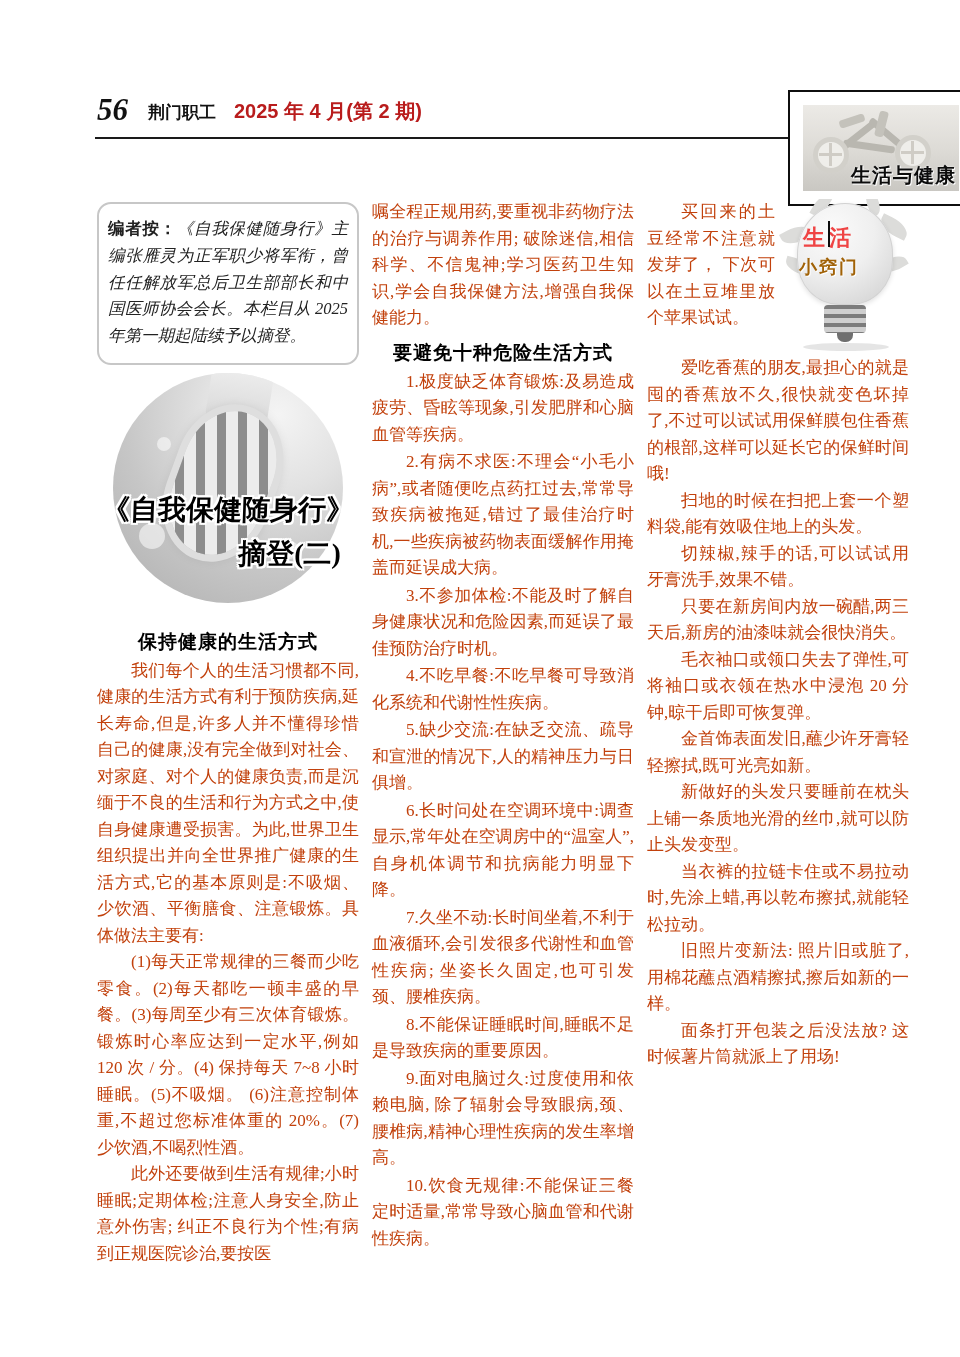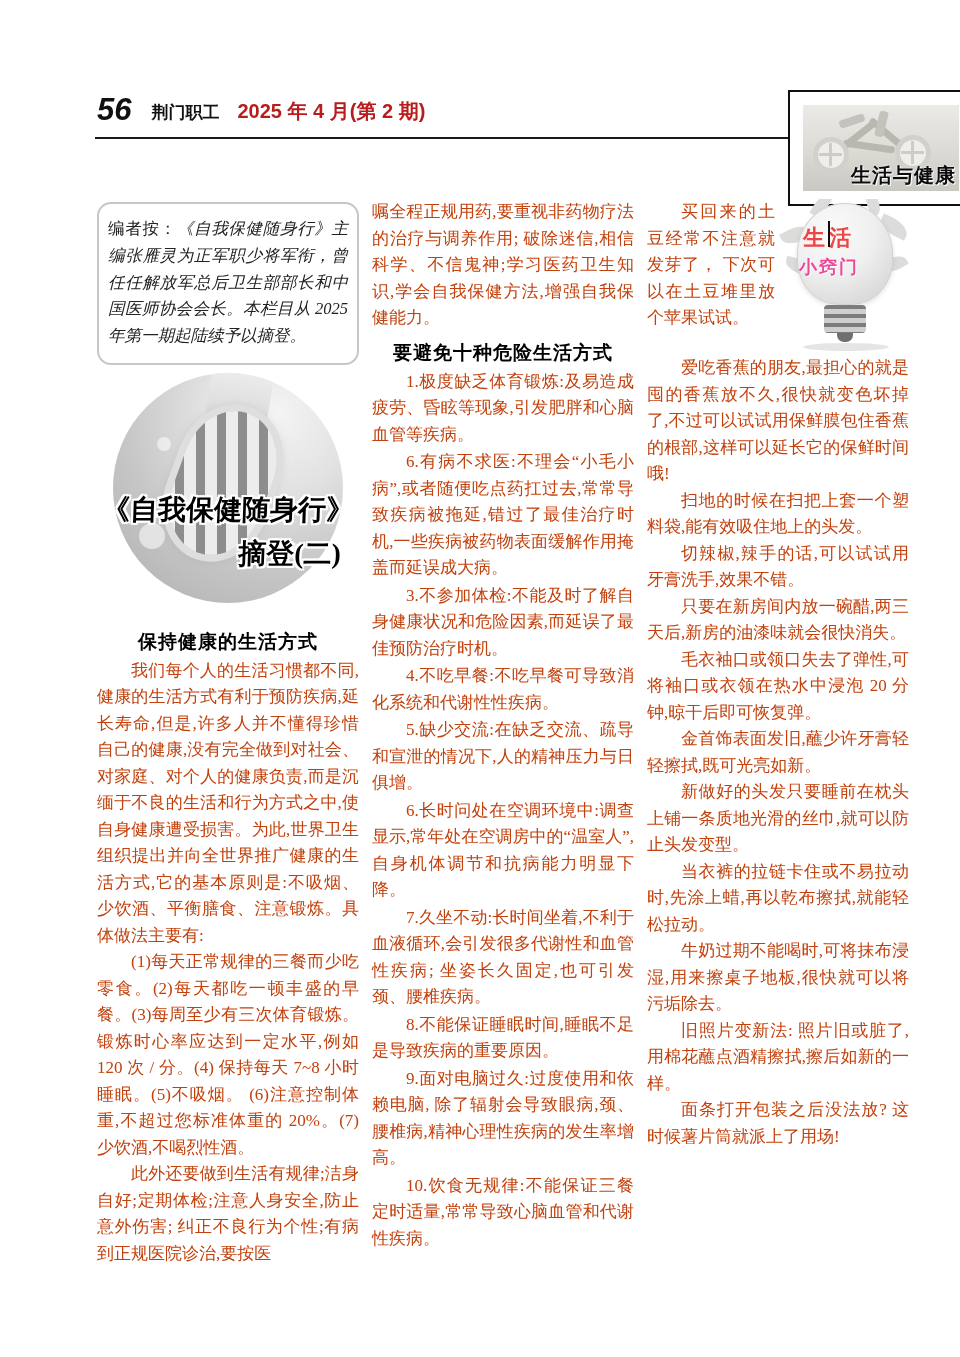--- a/index.html
+++ b/index.html
@@ -7,21 +7,21 @@
     position:relative;
     width:960px;height:1357px;
     background:#ffffff;
     font-family:"Liberation Serif","DejaVu Serif",serif;
     color:#1c1c1c;
     overflow:hidden;
   }
   
   .page-header{position:absolute;left:97px;top:92px;white-space:nowrap;}
   .page-num{
-    font-family:Liberation Sans, sans-serif;
+    font-family:Liberation Serif, serif;
     font-style:italic;font-weight:bold;font-size:31px;color:#111;
     margin-right:16px;vertical-align:-2px;
   }
   .journal{
     font-family:"Liberation Sans","DejaVu Sans",sans-serif;
     font-weight:bold;font-size:17px;color:#111;margin-right:14px;
   }
   .issue{
     font-family:"Liberation Sans","DejaVu Sans",sans-serif;
     font-weight:bold;font-size:20px;color:#b91c1c;
@@ -75,21 +75,21 @@
     font-weight:bold;font-size:19px;color:#000;letter-spacing:1px;
   }
 
   
   .editor-box{
     border:2px solid #c7c7c7;border-radius:14px;
     padding:12px 9px 13px;margin:2px 0 8px;
     font-size:16.5px;line-height:26.8px;text-align:justify;
     font-style:italic;color:#222;
   }
-  .editor-lead{font-weight:normal;font-style:normal;}
+  .editor-lead{font-weight:bold;font-style:normal;}
 
   
   .feature{position:relative;height:248px;margin-top:4px;}
   .photo-circle{
     position:relative;width:230px;height:230px;border-radius:50%;
     margin:0 auto;overflow:hidden;
     background:radial-gradient(circle at 72% 18%,#f4f4f4 0%,#e2e2e2 30%,#c6c6c6 62%,#aeaeae 100%);
   }
   .leg{
     position:absolute;left:96px;top:-12px;width:62px;height:64px;
@@ -133,21 +133,21 @@
   }
   .bulb-title{
     position:absolute;left:0;top:22px;width:96px;text-align:center;
     font-family:"Liberation Sans","DejaVu Sans",sans-serif;
     font-weight:900;font-size:22px;color:#ef4444;letter-spacing:4px;
   }
   .bulb-divider{position:absolute;left:47px;top:20px;width:2px;height:26px;background:#0d0d0d;}
   .bulb-sub{
     position:absolute;left:0;top:54px;width:96px;text-align:center;
     font-family:"Liberation Sans","DejaVu Sans",sans-serif;
-    font-weight:900;font-size:18px;color:#ec4899;letter-spacing:2px;
+    font-weight:900;font-size:18px;color:#a16207;letter-spacing:2px;
     text-shadow:1px 1px 0 #fff;
   }
   .bulb-base{
     position:absolute;left:43px;top:104px;width:42px;height:28px;border-radius:4px;
     background:repeating-linear-gradient(180deg,#7c7c7c 0 4px,#cfcfcf 4px 9px);
   }
   .bulb-tip{position:absolute;left:56px;top:132px;width:16px;height:9px;background:#6f6f6f;border-radius:0 0 7px 7px;}
   .bulb-shadow{position:absolute;left:22px;top:142px;width:86px;height:8px;border-radius:50%;background:rgba(0,0,0,.10);}
 </style>
 </head>
@@ -196,28 +196,28 @@
       </div>
       <div class="feature-title">
         <div class="ft-line ft-1">《自我保健随身行》</div>
         <div class="ft-line ft-2">摘登(二)</div>
       </div>
     </div>
 
     <h3 class="col-heading">保持健康的生活方式</h3>
     <p class="body">我们每个人的生活习惯都不同,健康的生活方式有利于预防疾病,延长寿命,但是,许多人并不懂得珍惜自己的健康,没有完全做到对社会、对家庭、对个人的健康负责,而是沉缅于不良的生活和行为方式之中,使自身健康遭受损害。为此,世界卫生组织提出并向全世界推广健康的生活方式,它的基本原则是:不吸烟、少饮酒、平衡膳食、注意锻炼。具体做法主要有:</p>
     <p class="body">(1)每天正常规律的三餐而少吃零食。(2)每天都吃一顿丰盛的早餐。(3)每周至少有三次体育锻炼。锻炼时心率应达到一定水平,例如 120 次 / 分。(4) 保持每天 7~8 小时睡眠。(5)不吸烟。 (6)注意控制体重,不超过您标准体重的 20%。(7)少饮酒,不喝烈性酒。</p>
-    <p class="body">此外还要做到生活有规律;洁身自好;定期体检;注意人身安全,防止意外伤害; 纠正不良行为个性;有病到正规医院诊治,要按医</p>
+    <p class="body">此外还要做到生活有规律;小时睡眠;定期体检;注意人身安全,防止意外伤害; 纠正不良行为个性;有病到正规医院诊治,要按医</p>
   </div>
 
   <div class="col col-mid">
     <p class="body cont">嘱全程正规用药,要重视非药物疗法的治疗与调养作用; 破除迷信,相信科学、不信鬼神;学习医药卫生知识,学会自我保健方法,增强自我保健能力。</p>
     <h3 class="col-heading">要避免十种危险生活方式</h3>
     <p class="body item">1.极度缺乏体育锻炼:及易造成疲劳、昏眩等现象,引发肥胖和心脑血管等疾病。</p>
-    <p class="body item">6.有病不求医:不理会“小毛小病”,或者随便吃点药扛过去,常常导致疾病被拖延,错过了最佳治疗时机,一些疾病被药物表面缓解作用掩盖而延误成大病。</p>
+    <p class="body item">2.有病不求医:不理会“小毛小病”,或者随便吃点药扛过去,常常导致疾病被拖延,错过了最佳治疗时机,一些疾病被药物表面缓解作用掩盖而延误成大病。</p>
     <p class="body item">3.不参加体检:不能及时了解自身健康状况和危险因素,而延误了最佳预防治疗时机。</p>
     <p class="body item">4.不吃早餐:不吃早餐可导致消化系统和代谢性性疾病。</p>
     <p class="body item">5.缺少交流:在缺乏交流、疏导和宣泄的情况下,人的精神压力与日俱增。</p>
     <p class="body item">6.长时问处在空调环境中:调查显示,常年处在空调房中的“温室人”, 自身机体调节和抗病能力明显下降。</p>
     <p class="body item">7.久坐不动:长时间坐着,不利于血液循环,会引发很多代谢性和血管性疾病; 坐姿长久固定,也可引发颈、腰椎疾病。</p>
     <p class="body item">8.不能保证睡眠时间,睡眠不足是导致疾病的重要原因。</p>
     <p class="body item">9.面对电脑过久:过度使用和依赖电脑, 除了辐射会导致眼病,颈、腰椎病,精神心理性疾病的发生率增高。</p>
     <p class="body item">10.饮食无规律:不能保证三餐定时适量,常常导致心脑血管和代谢性疾病。</p>
   </div>
 
@@ -241,18 +241,17 @@
       <p class="body">买回来的土豆经常不注意就发芽了， 下次可以在土豆堆里放个苹果试试。</p>
     </div>
     <p class="body">爱吃香蕉的朋友,最担心的就是囤的香蕉放不久,很快就变色坏掉了,不过可以试试用保鲜膜包住香蕉的根部,这样可以延长它的保鲜时间哦!</p>
     <p class="body">扫地的时候在扫把上套一个塑料袋,能有效吸住地上的头发。</p>
     <p class="body">切辣椒,辣手的话,可以试试用牙膏洗手,效果不错。</p>
     <p class="body">只要在新房间内放一碗醋,两三天后,新房的油漆味就会很快消失。</p>
     <p class="body">毛衣袖口或领口失去了弹性,可将袖口或衣领在热水中浸泡 20 分钟,晾干后即可恢复弹。</p>
     <p class="body">金首饰表面发旧,蘸少许牙膏轻轻擦拭,既可光亮如新。</p>
     <p class="body">新做好的头发只要睡前在枕头上铺一条质地光滑的丝巾,就可以防止头发变型。</p>
     <p class="body">当衣裤的拉链卡住或不易拉动时,先涂上蜡,再以乾布擦拭,就能轻松拉动。</p>
-    <p class="body">牛奶过期不能喝时,可将抹布浸湿,用来擦桌子地板,很快就可以将污垢除去。</p>
     <p class="body">旧照片变新法: 照片旧或脏了,用棉花蘸点酒精擦拭,擦后如新的一样。</p>
     <p class="body">面条打开包装之后没法放? 这时候薯片筒就派上了用场!</p>
   </div>
 
 </div>
 
 </body></html>

